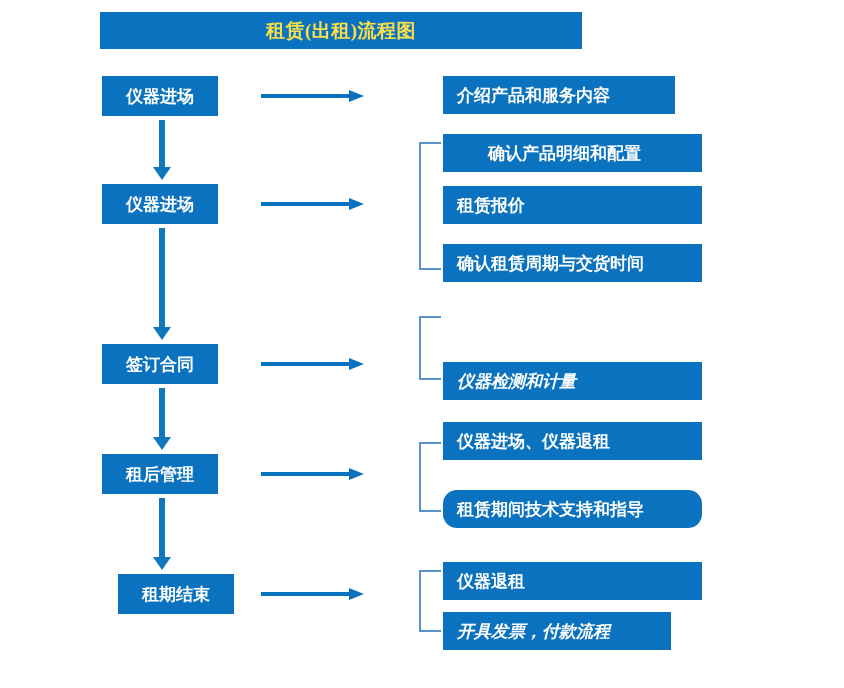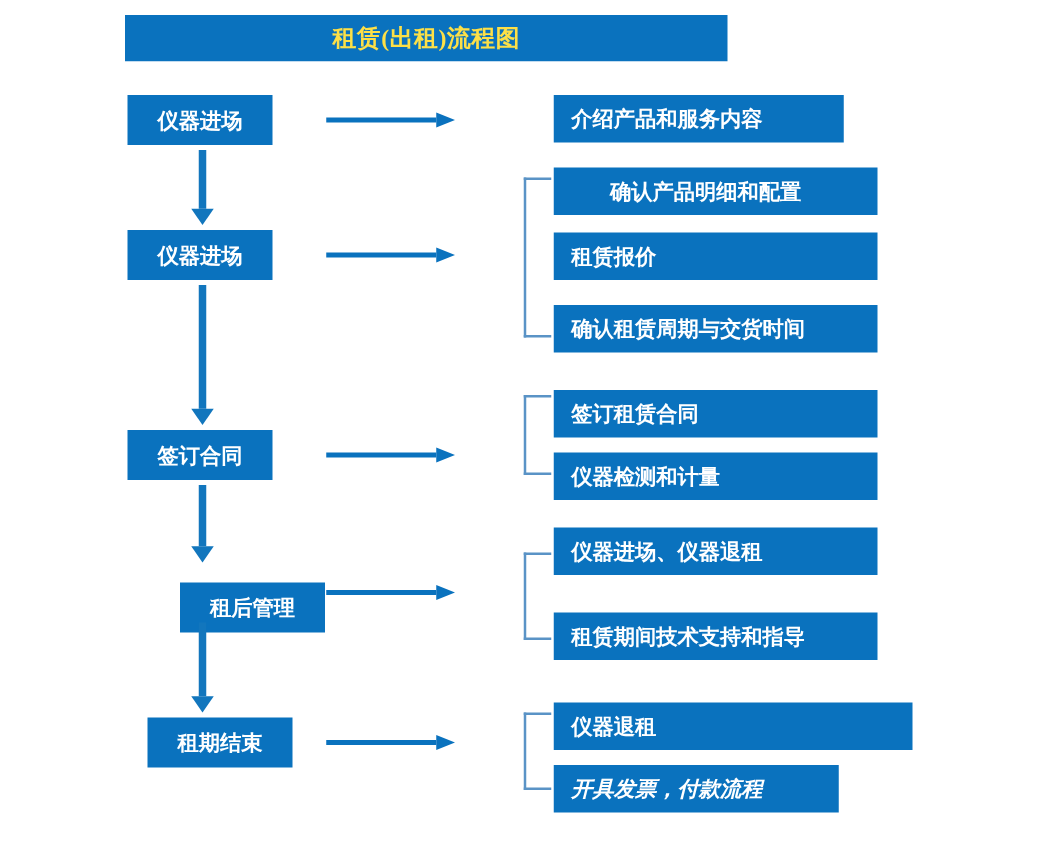--- a/index.html
+++ b/index.html
@@ -124,21 +124,21 @@
 </head>
 <body>
 
 <div id="canvas">
 
   <div class="title-bar">租赁(出租)流程图</div>
 
   <div class="box stage-box" style="top:76px;">仪器进场</div>
   <div class="box stage-box" style="top:184px;">仪器进场</div>
   <div class="box stage-box" style="top:344px;">签订合同</div>
-  <div class="box stage-box" style="top:466px;margin-left:42px;">租后管理</div>
+  <div class="box stage-box" style="top:454px;">租后管理</div>
   <div class="box stage-box" style="top:574px;margin-left:16px;">租期结束</div>
 
   <div class="v-arrow" style="top:120px; height:60px;">
     <div class="shaft" style="height:47px;"></div>
     <div class="head"></div>
   </div>
   <div class="v-arrow" style="top:228px; height:112px;">
     <div class="shaft" style="height:99px;"></div>
     <div class="head"></div>
   </div>
@@ -175,22 +175,21 @@
   <div class="bracket" style="top:142px; height:128px;"></div>
   <div class="bracket" style="top:316px; height:64px;"></div>
   <div class="bracket" style="top:442px; height:70px;"></div>
   <div class="bracket" style="top:570px; height:62px;"></div>
 
   <div class="box detail-box" style="top:76px;  width:232px;">介绍产品和服务内容</div>
   <div class="box detail-box" style="top:134px; width:259px;padding-left:45px;">确认产品明细和配置</div>
   <div class="box detail-box" style="top:186px; width:259px;">租赁报价</div>
   <div class="box detail-box" style="top:244px; width:259px;">确认租赁周期与交货时间</div>
 
-  <div class="box detail-box" style="top:312px; width:259px;">签订租赁合同</div>
-  <div class="box detail-box" style="top:362px; width:259px;">仪器检测和计量</div>
+  <div class="box detail-box" style="top:362px; width:259px;font-style:italic;">仪器检测和计量</div>
 
   <div class="box detail-box" style="top:422px; width:259px;">仪器进场、仪器退租</div>
-  <div class="box detail-box" style="top:490px; width:259px;">租赁期间技术支持和指导</div>
+  <div class="box detail-box" style="top:490px; width:259px;border-radius:14px;">租赁期间技术支持和指导</div>
 
-  <div class="box detail-box" style="top:562px; width:287px;">仪器退租</div>
+  <div class="box detail-box" style="top:562px; width:259px;">仪器退租</div>
   <div class="box detail-box" style="top:612px; width:228px;font-style:italic;">开具发票，付款流程</div>
 
 </div>
 
 </body></html>

